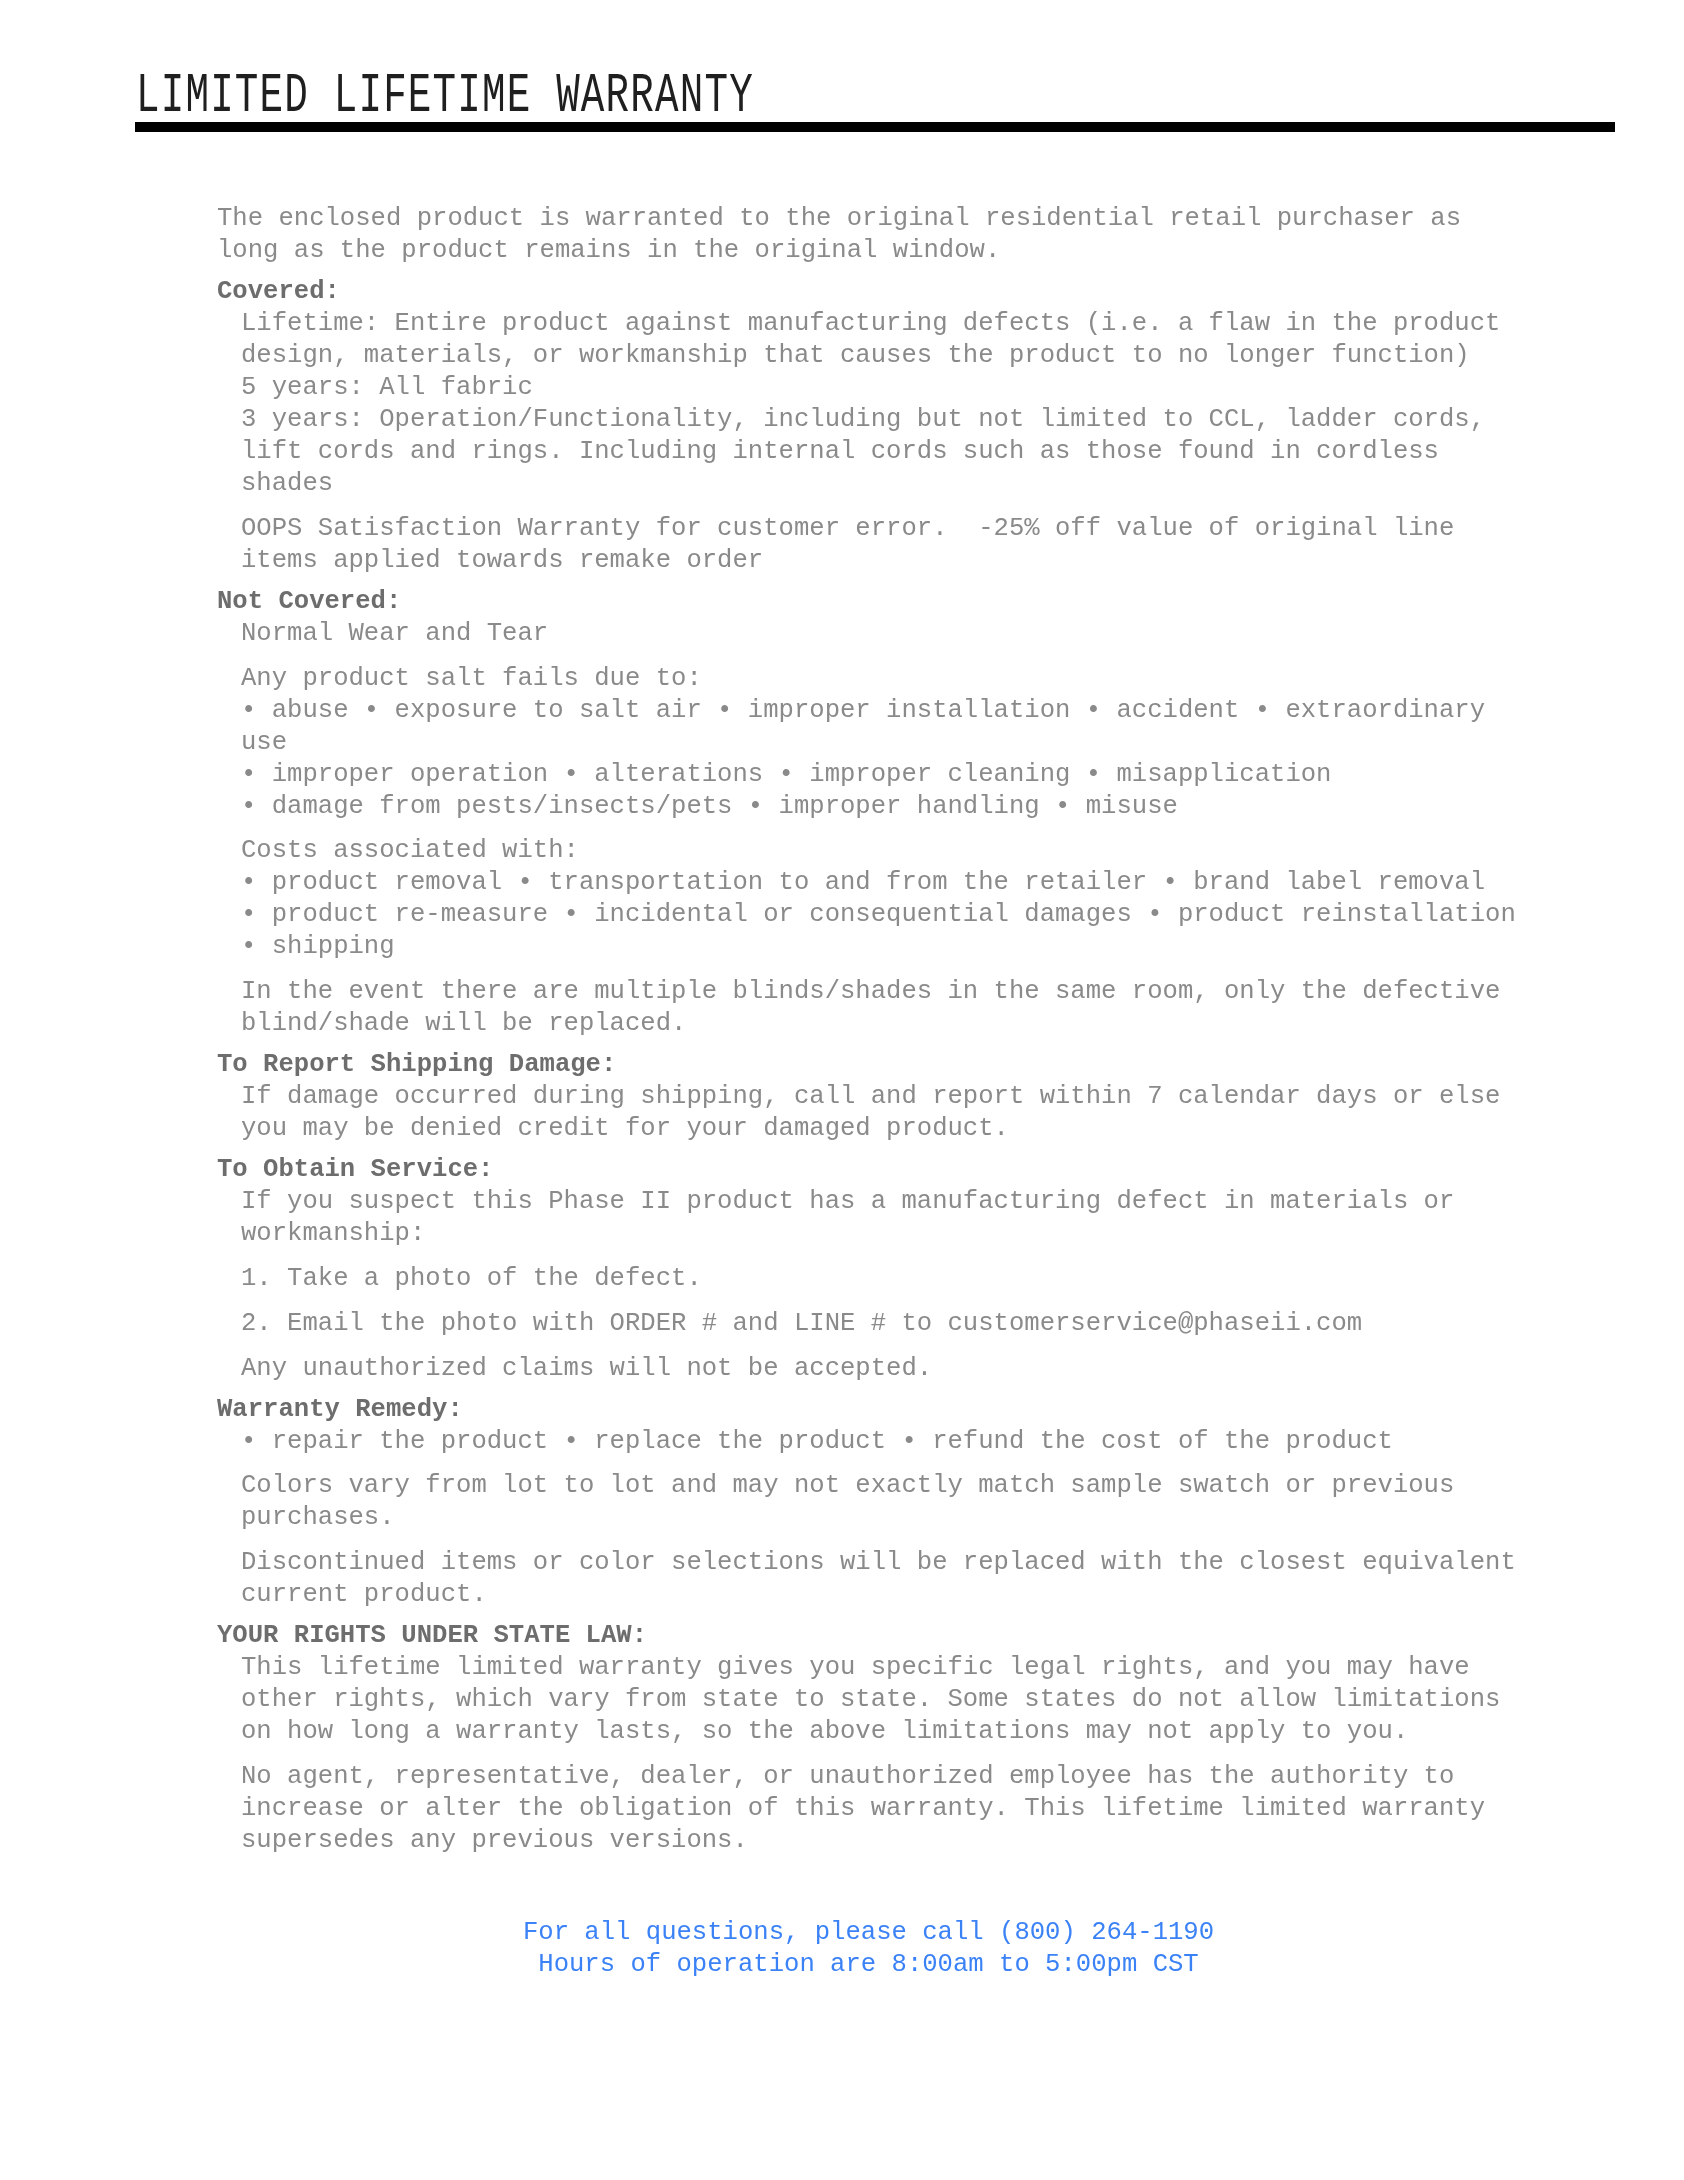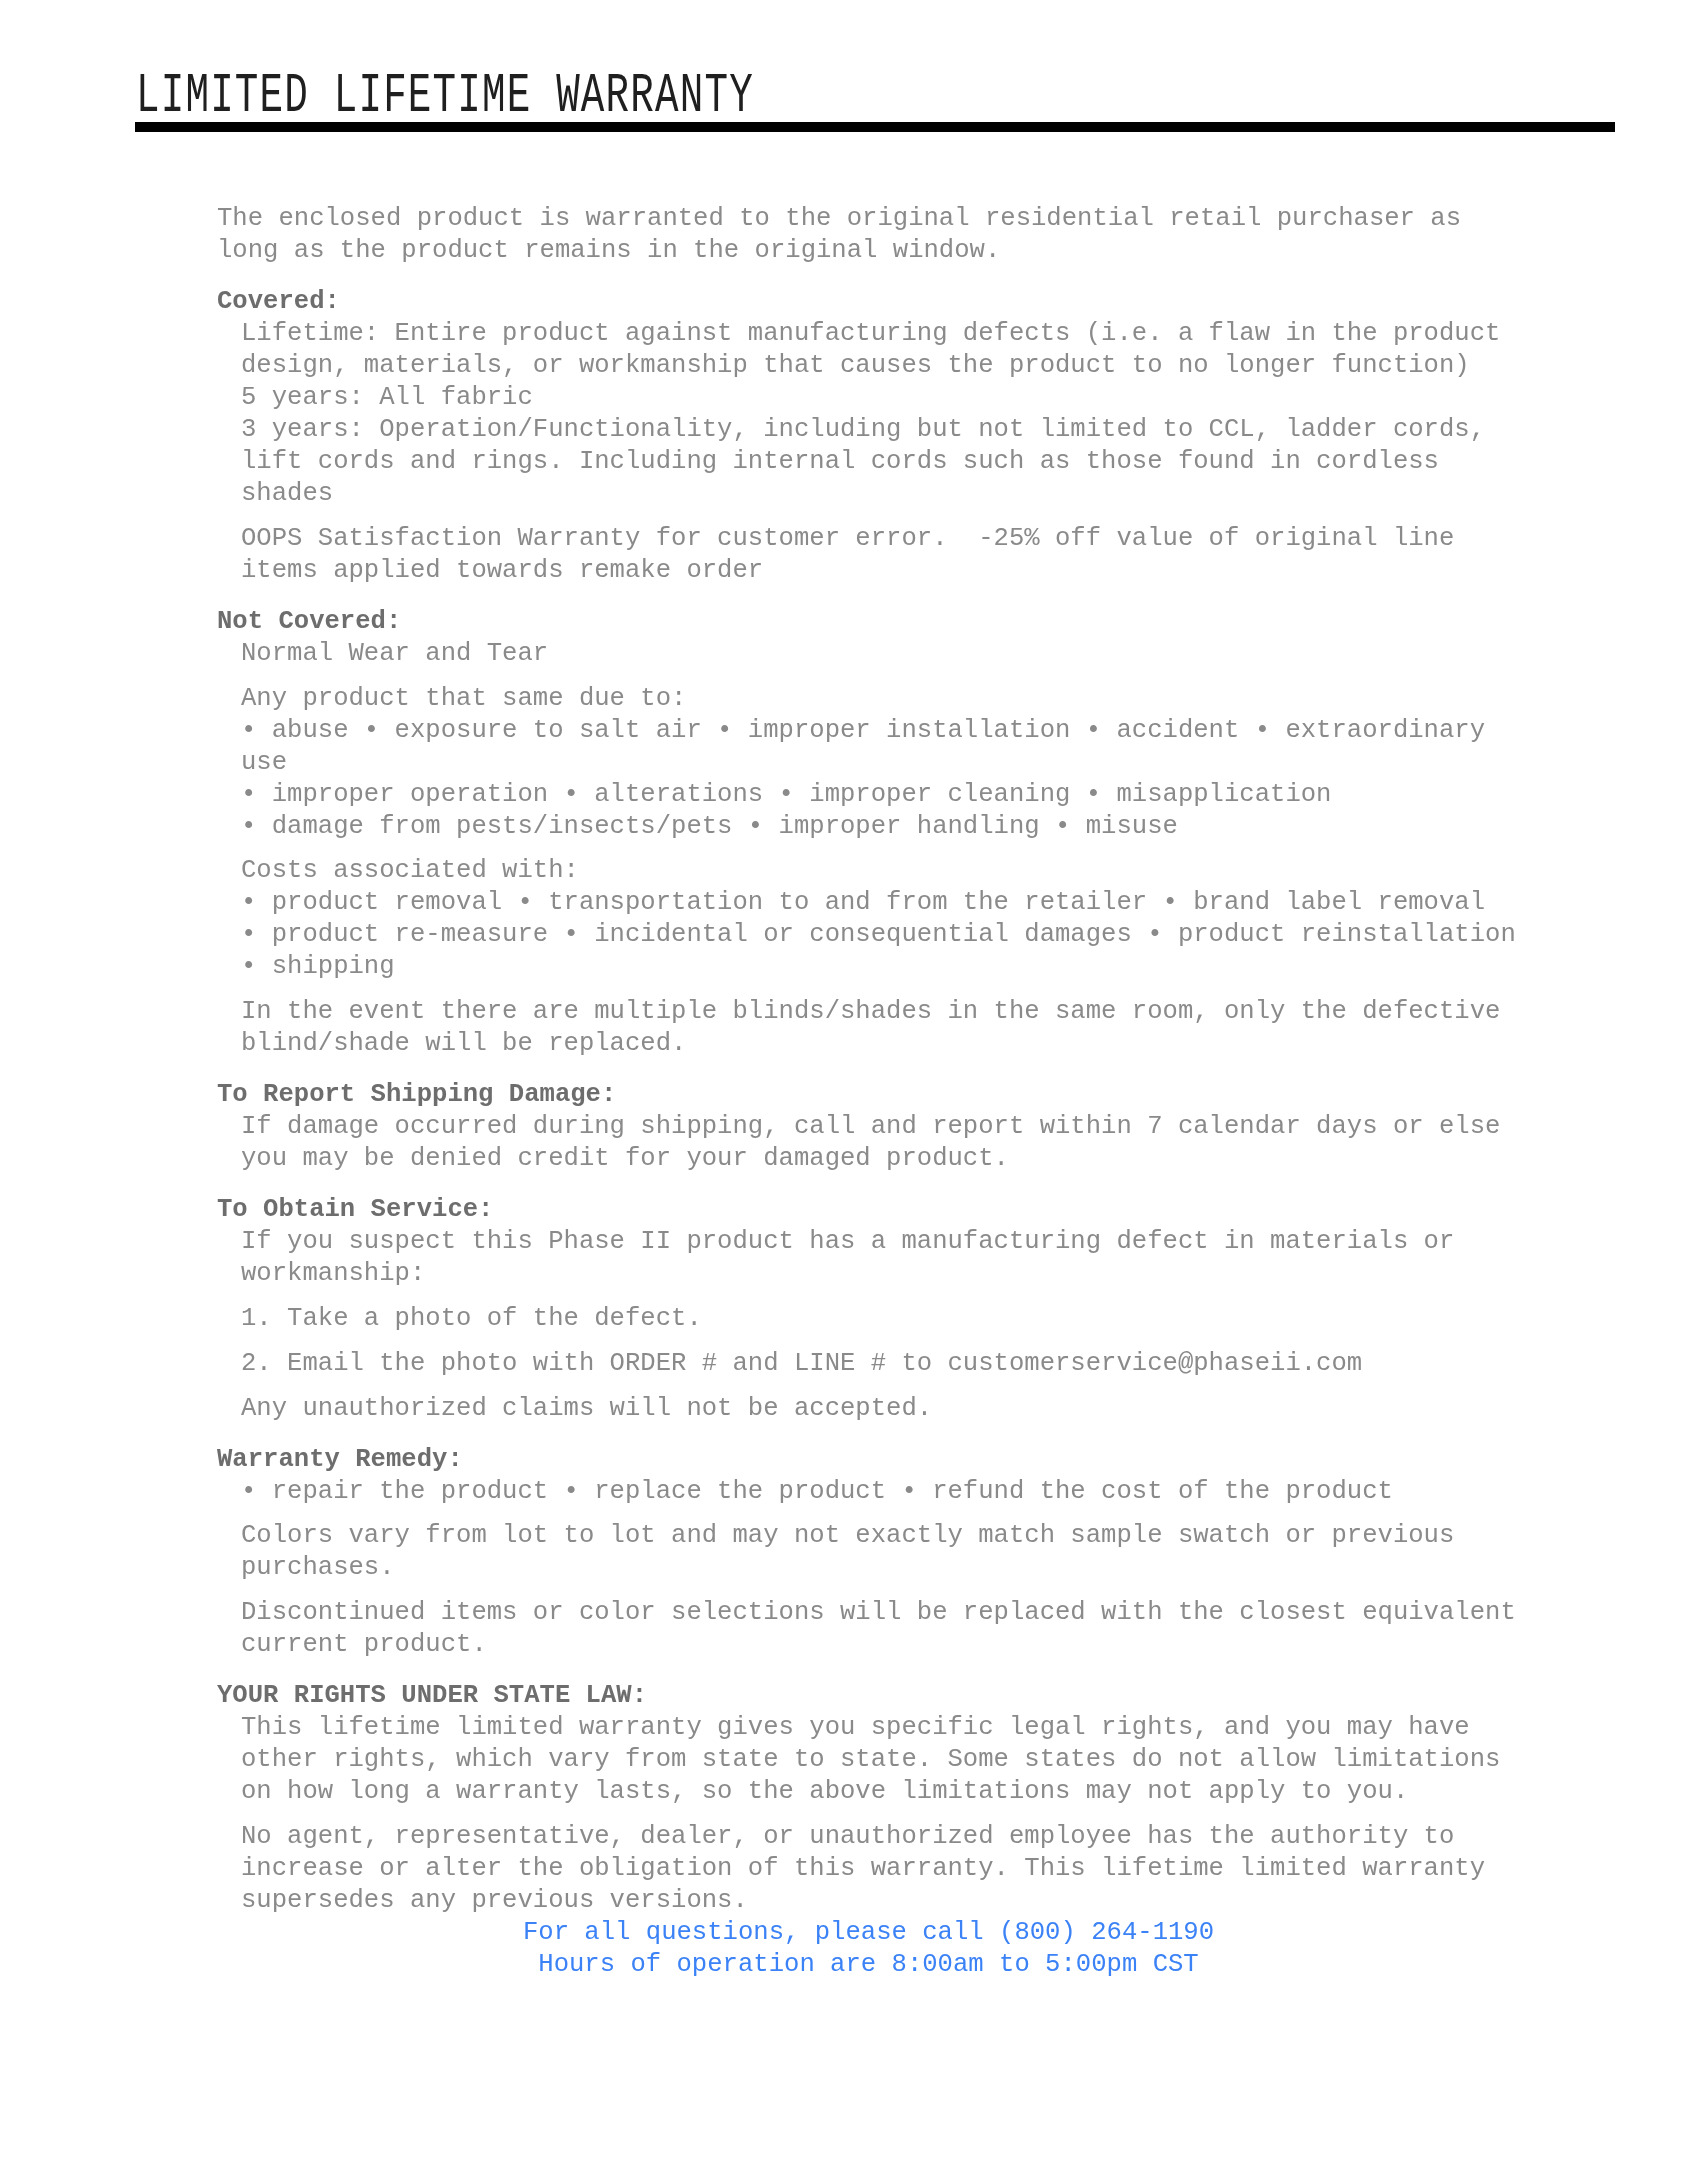--- a/index.html
+++ b/index.html
@@ -41,21 +41,21 @@
     left: 217px;
     top: 203px;
     width: 1303px;
     color: #8a8a8a;
     font-size: 25.6px;
     line-height: 32px;
   }
 
   .intro { white-space: pre-wrap; }
 
-  .section { margin-top: 19px; }
+  .section { margin-top: 9px; }
 
   .section-heading {
     color: #6d6d6d;
     font-weight: bold;
   }
 
   .block { margin-top: 12.8px; }
   .section-heading + .block { margin-top: 0; }
 
   .para {
@@ -104,21 +104,21 @@
         <div class="block">
           <div class="para">OOPS Satisfaction Warranty for customer error.  -25% off value of original line items applied towards remake order</div>
         </div>
       </section>
       <section class="section">
         <div class="section-heading">Not Covered:</div>
         <div class="block">
           <div class="para">Normal Wear and Tear</div>
         </div>
         <div class="block">
-          <div class="para">Any product that same due to:</div>
+          <div class="para">Any product salt fails due to:</div>
           <div class="para">• abuse • exposure to salt air • improper installation • accident • extraordinary use</div>
           <div class="para">• improper operation • alterations • improper cleaning • misapplication</div>
           <div class="para">• damage from pests/insects/pets • improper handling • misuse</div>
         </div>
         <div class="block">
           <div class="para">Costs associated with:</div>
           <div class="para">• product removal • transportation to and from the retailer • brand label removal</div>
           <div class="para">• product re-measure • incidental or consequential damages • product reinstallation</div>
           <div class="para">• shipping</div>
         </div>

